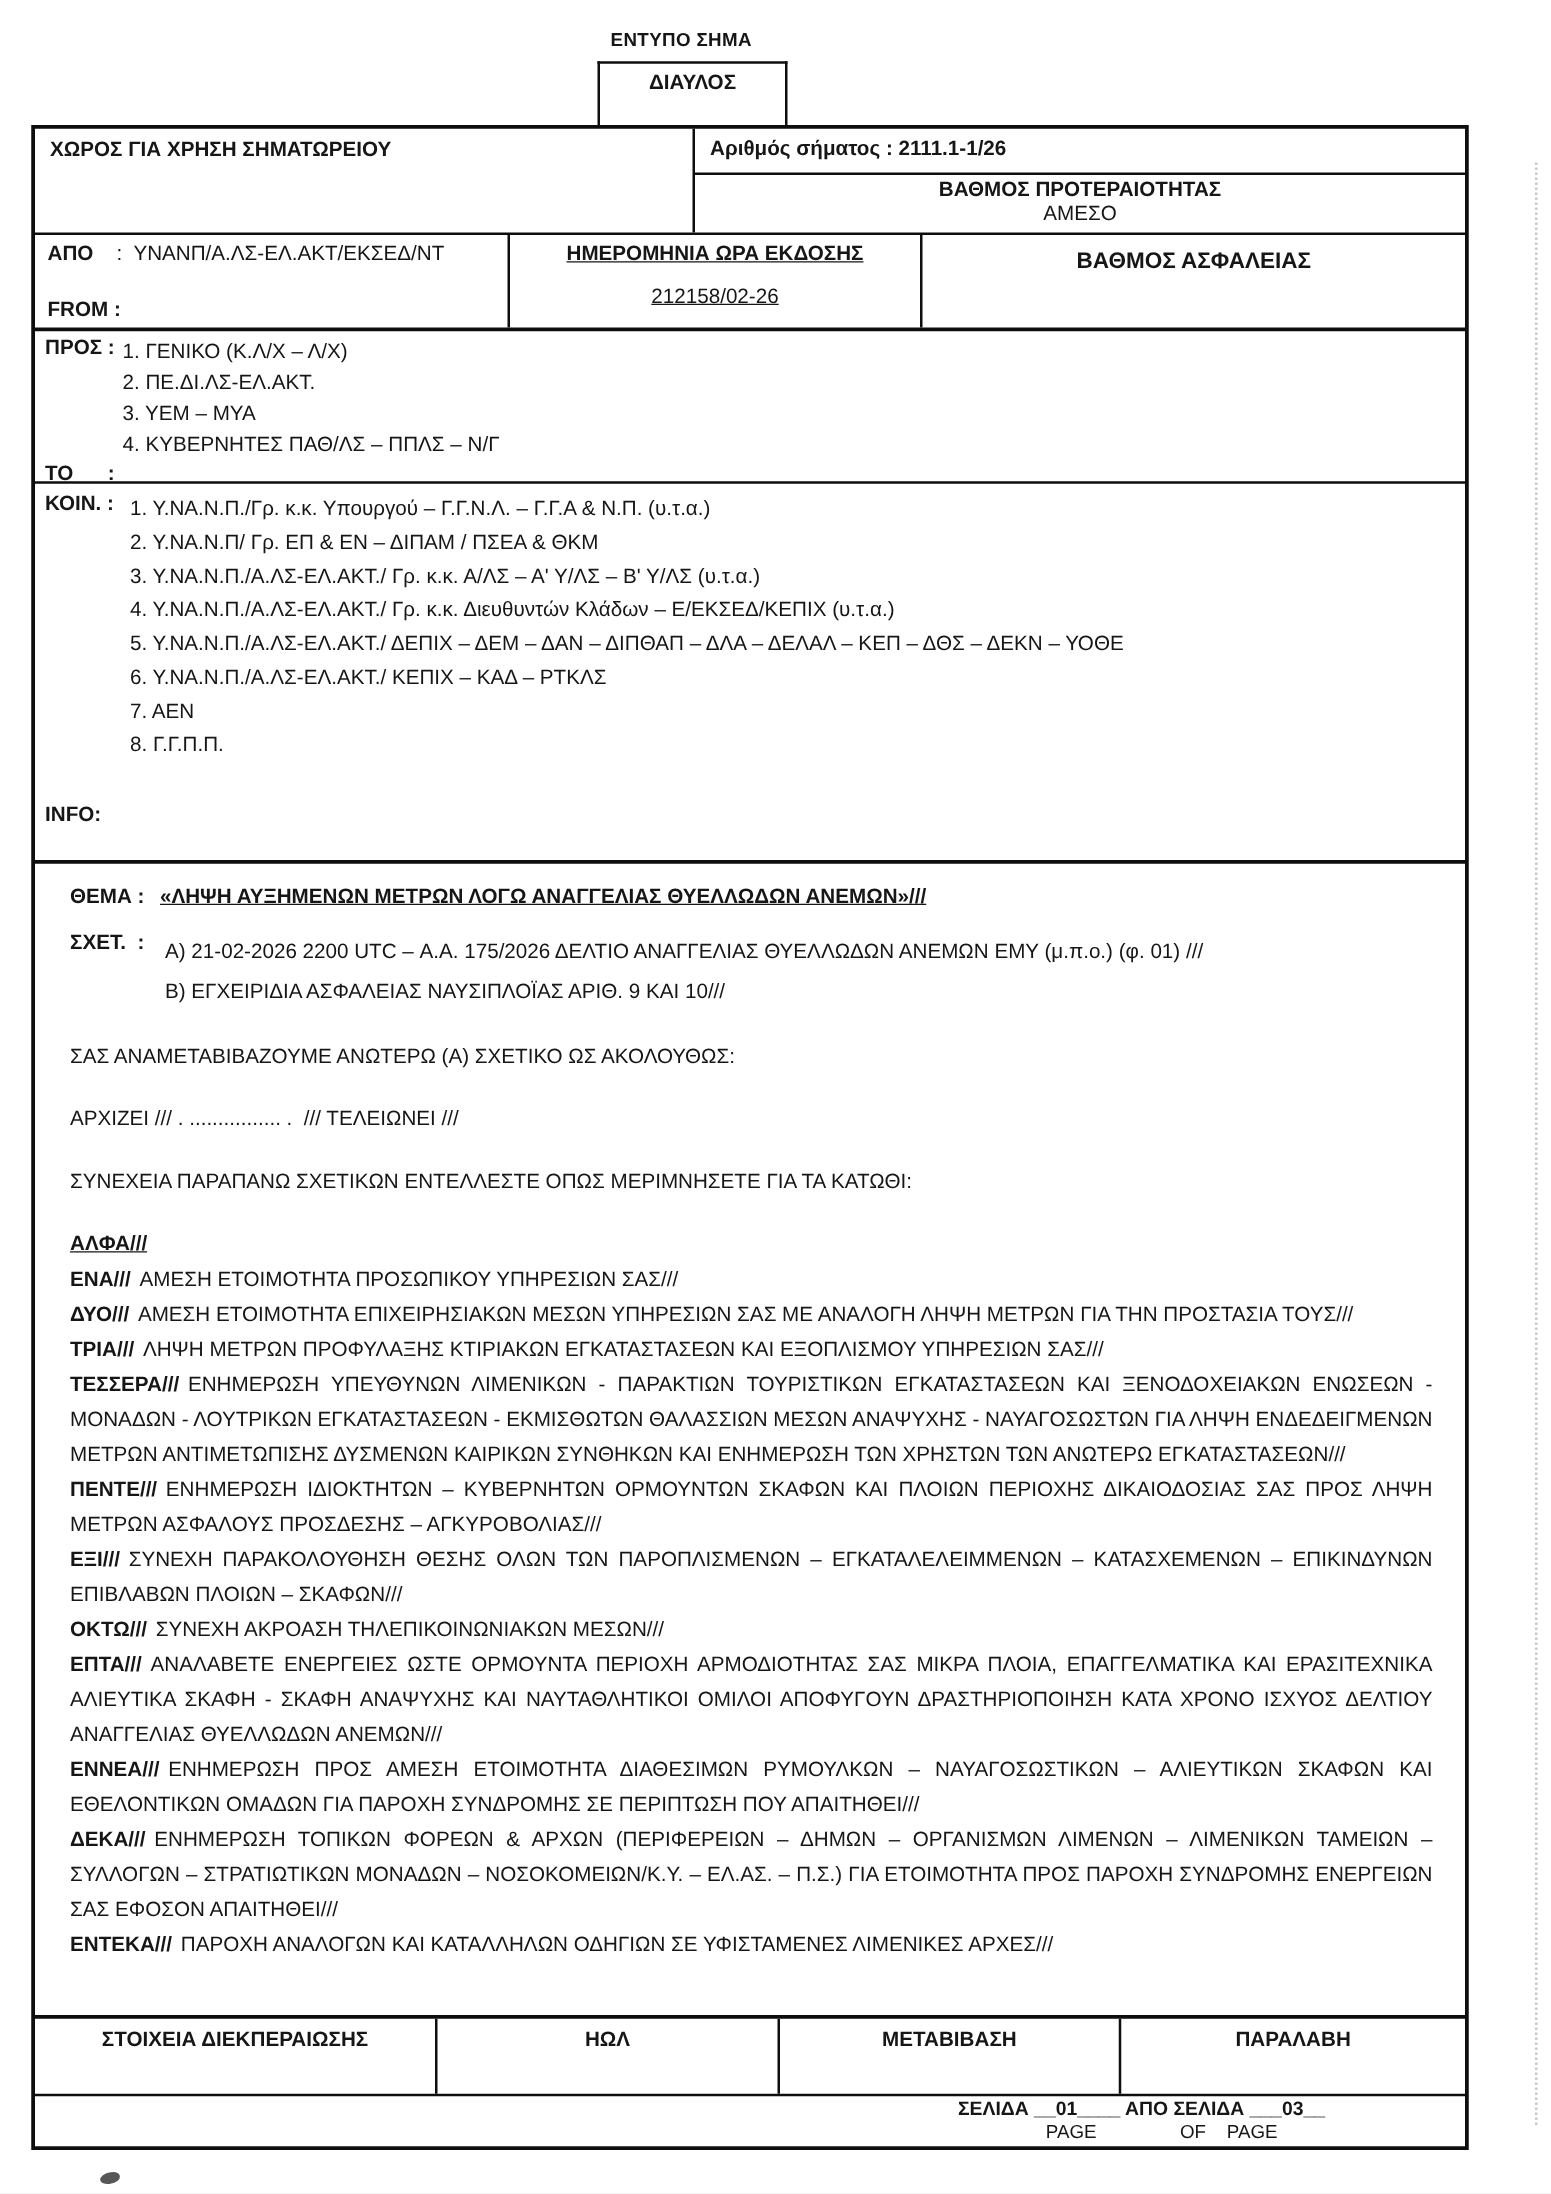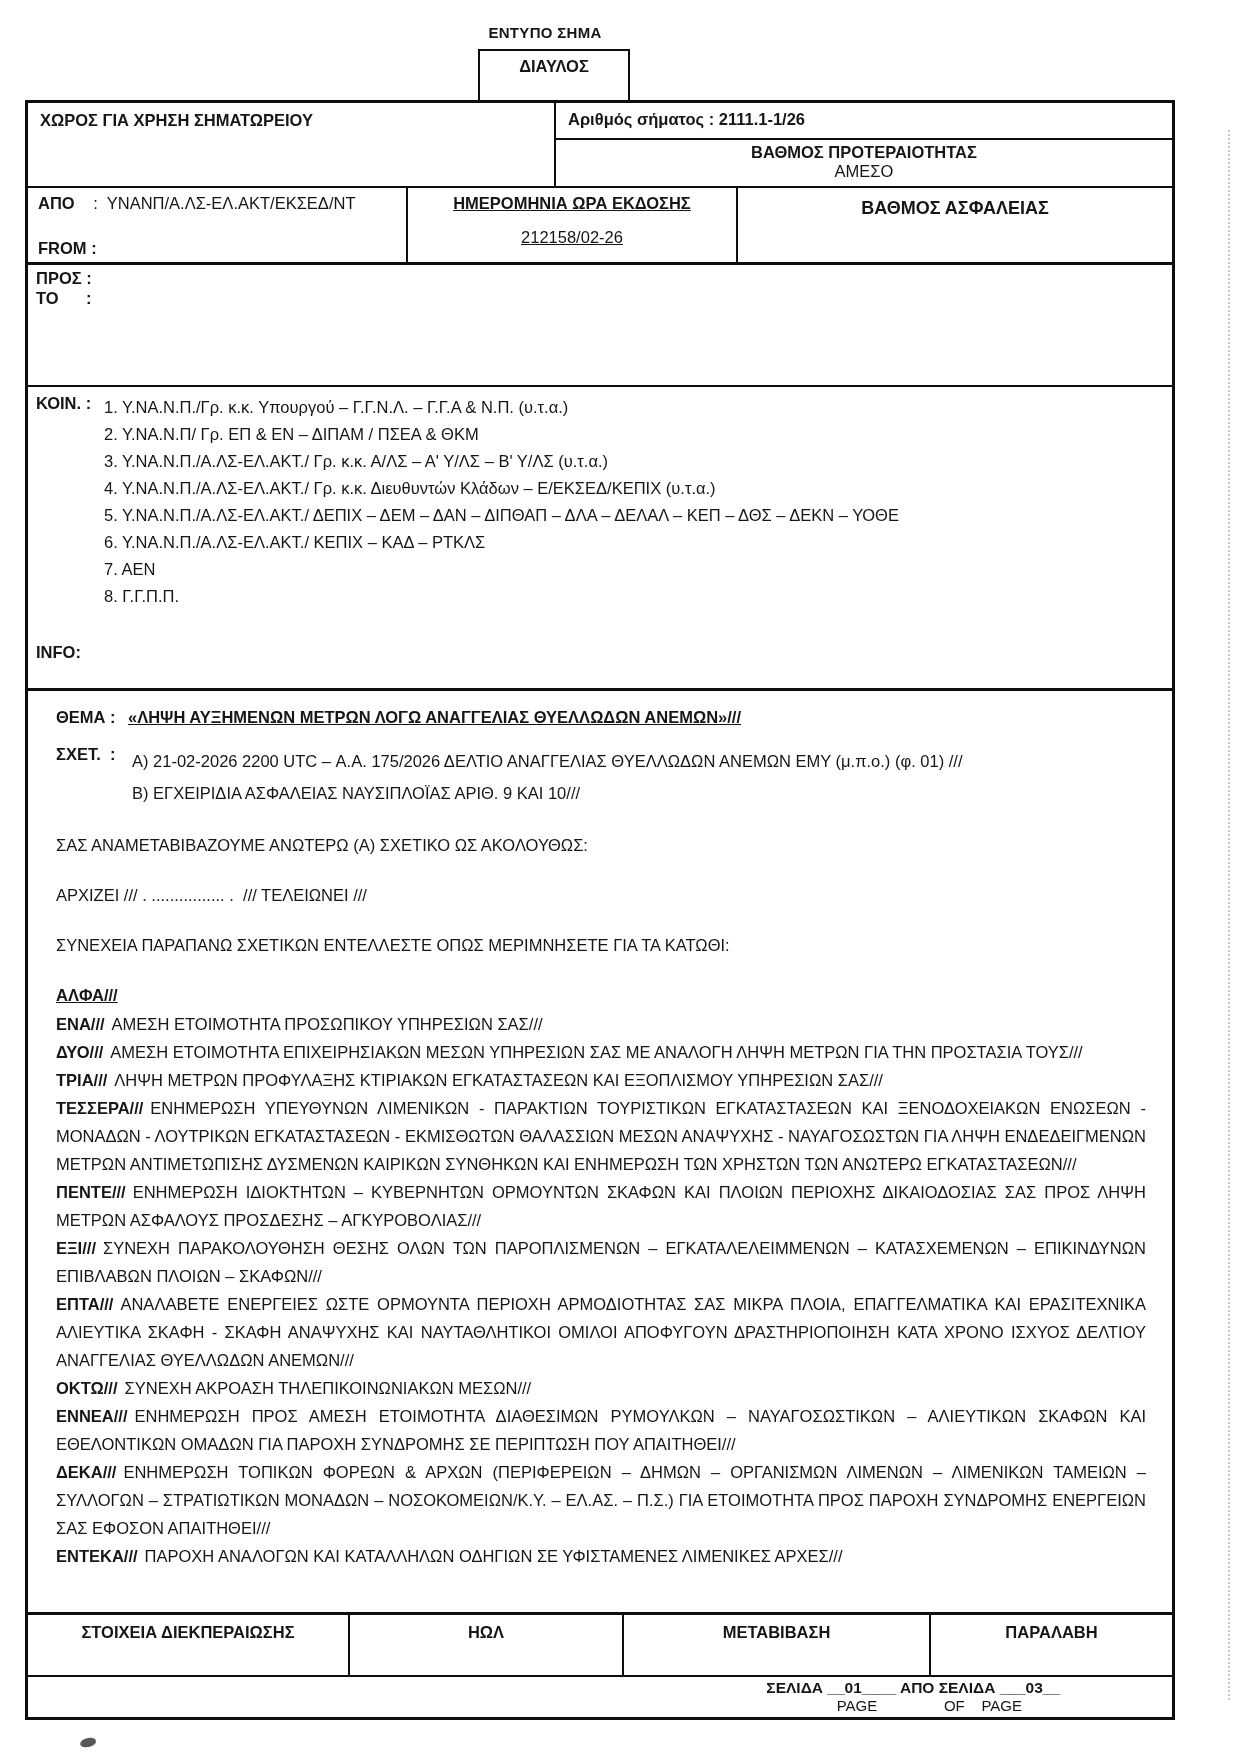--- a/index.html
+++ b/index.html
@@ -58,21 +58,21 @@
   .line-begins{ margin-top:26px; line-height:24px; }
   .line-continue{ margin-top:26px; line-height:24px; }
   .section-head{ margin-top:24px; line-height:29px; font-weight:bold; text-decoration:underline; }
   .bp{ line-height:28px; text-align:justify; }
   .bp .lead{ font-weight:bold; margin-right:7px; }
 
   .rowF{ display:flex; height:62px; border-bottom:2px solid #0e0e0e; }
   .fcell{ padding-top:8px; text-align:center; font-size:16.5px; font-weight:bold; }
   .fc0{ width:322px; border-right:2px solid #0e0e0e; }
   .fc1{ width:274px; border-right:2px solid #0e0e0e; }
-  .fc2{ width:307px; border-right:2px solid #0e0e0e; }
+  .fc2{ width:273px; border-right:2px solid #0e0e0e; }
   .fc3{ flex:1; }
 
   .rowG{ height:40px; padding:1px 112px 0 0; text-align:right; }
   .pg-gr{ font-size:15.5px; font-weight:bold; line-height:19px; white-space:pre-wrap; }
   .pg-en{ font-size:15px; line-height:18px; white-space:pre-wrap; padding-right:38px; }
 
   .scan-line{ position:absolute; left:1228px; top:130px; height:1570px; width:0;
     border-left:2px dotted #c9c9c9; }
   .scan-smudge{ position:absolute; left:80px; top:1738px; width:16px; height:9px;
     background:#3a3a3a; border-radius:60% 40% 55% 45%; transform:rotate(-8deg); opacity:.85; }
@@ -113,20 +113,26 @@
         <div style="margin-top:15px;">212158/02-26</div>
       </div>
       <div class="cell-sec ctr">
         <div class="b">ΒΑΘΜΟΣ ΑΣΦΑΛΕΙΑΣ</div>
       </div>
     </div>
 
     <div class="rowC">
       <div class="to-flex">
         <div class="to-label">ΠΡΟΣ :</div>
+        <div class="list-items">
+          <p>1. ΓΕΝΙΚΟ (Κ.Λ/Χ – Λ/Χ)</p>
+          <p>2. ΠΕ.ΔΙ.ΛΣ-ΕΛ.ΑΚΤ.</p>
+          <p>3. ΥΕΜ – ΜΥΑ</p>
+          <p>4. ΚΥΒΕΡΝΗΤΕΣ ΠΑΘ/ΛΣ – ΠΠΛΣ – Ν/Γ</p>
+        </div>
       </div>
       <div class="to-en pre">ΤΟ      :</div>
     </div>
 
     <div class="rowD">
       <div class="cc-flex">
         <div class="cc-label">ΚΟΙΝ. :</div>
         <div class="cc-items">
           <p>1. Υ.ΝΑ.Ν.Π./Γρ. κ.κ. Υπουργού – Γ.Γ.Ν.Λ. – Γ.Γ.Α &amp; Ν.Π. (υ.τ.α.)</p>
           <p>2. Υ.ΝΑ.Ν.Π/ Γρ. ΕΠ &amp; ΕΝ – ΔΙΠΑΜ / ΠΣΕΑ &amp; ΘΚΜ</p>
@@ -159,22 +165,22 @@
       <p class="line-continue">ΣΥΝΕΧΕΙΑ ΠΑΡΑΠΑΝΩ ΣΧΕΤΙΚΩΝ ΕΝΤΕΛΛΕΣΤΕ ΟΠΩΣ ΜΕΡΙΜΝΗΣΕΤΕ ΓΙΑ ΤΑ ΚΑΤΩΘΙ:</p>
 
       <p class="section-head">ΑΛΦΑ///</p>
 
       <p class="bp"><span class="lead">ΕΝΑ///</span><span>ΑΜΕΣΗ ΕΤΟΙΜΟΤΗΤΑ ΠΡΟΣΩΠΙΚΟΥ ΥΠΗΡΕΣΙΩΝ ΣΑΣ///</span></p>
       <p class="bp"><span class="lead">ΔΥΟ///</span><span>ΑΜΕΣΗ ΕΤΟΙΜΟΤΗΤΑ ΕΠΙΧΕΙΡΗΣΙΑΚΩΝ ΜΕΣΩΝ ΥΠΗΡΕΣΙΩΝ ΣΑΣ ΜΕ ΑΝΑΛΟΓΗ ΛΗΨΗ ΜΕΤΡΩΝ ΓΙΑ ΤΗΝ ΠΡΟΣΤΑΣΙΑ ΤΟΥΣ///</span></p>
       <p class="bp"><span class="lead">ΤΡΙΑ///</span><span>ΛΗΨΗ ΜΕΤΡΩΝ ΠΡΟΦΥΛΑΞΗΣ ΚΤΙΡΙΑΚΩΝ ΕΓΚΑΤΑΣΤΑΣΕΩΝ ΚΑΙ ΕΞΟΠΛΙΣΜΟΥ ΥΠΗΡΕΣΙΩΝ ΣΑΣ///</span></p>
       <p class="bp"><span class="lead">ΤΕΣΣΕΡΑ///</span><span>ΕΝΗΜΕΡΩΣΗ ΥΠΕΥΘΥΝΩΝ ΛΙΜΕΝΙΚΩΝ - ΠΑΡΑΚΤΙΩΝ ΤΟΥΡΙΣΤΙΚΩΝ ΕΓΚΑΤΑΣΤΑΣΕΩΝ ΚΑΙ ΞΕΝΟΔΟΧΕΙΑΚΩΝ ΕΝΩΣΕΩΝ - ΜΟΝΑΔΩΝ - ΛΟΥΤΡΙΚΩΝ ΕΓΚΑΤΑΣΤΑΣΕΩΝ - ΕΚΜΙΣΘΩΤΩΝ ΘΑΛΑΣΣΙΩΝ ΜΕΣΩΝ ΑΝΑΨΥΧΗΣ - ΝΑΥΑΓΟΣΩΣΤΩΝ ΓΙΑ ΛΗΨΗ ΕΝΔΕΔΕΙΓΜΕΝΩΝ ΜΕΤΡΩΝ ΑΝΤΙΜΕΤΩΠΙΣΗΣ ΔΥΣΜΕΝΩΝ ΚΑΙΡΙΚΩΝ ΣΥΝΘΗΚΩΝ ΚΑΙ ΕΝΗΜΕΡΩΣΗ ΤΩΝ ΧΡΗΣΤΩΝ ΤΩΝ ΑΝΩΤΕΡΩ ΕΓΚΑΤΑΣΤΑΣΕΩΝ///</span></p>
       <p class="bp"><span class="lead">ΠΕΝΤΕ///</span><span>ΕΝΗΜΕΡΩΣΗ ΙΔΙΟΚΤΗΤΩΝ – ΚΥΒΕΡΝΗΤΩΝ ΟΡΜΟΥΝΤΩΝ ΣΚΑΦΩΝ ΚΑΙ ΠΛΟΙΩΝ ΠΕΡΙΟΧΗΣ ΔΙΚΑΙΟΔΟΣΙΑΣ ΣΑΣ ΠΡΟΣ ΛΗΨΗ ΜΕΤΡΩΝ ΑΣΦΑΛΟΥΣ ΠΡΟΣΔΕΣΗΣ – ΑΓΚΥΡΟΒΟΛΙΑΣ///</span></p>
       <p class="bp"><span class="lead">ΕΞΙ///</span><span>ΣΥΝΕΧΗ ΠΑΡΑΚΟΛΟΥΘΗΣΗ ΘΕΣΗΣ ΟΛΩΝ ΤΩΝ ΠΑΡΟΠΛΙΣΜΕΝΩΝ – ΕΓΚΑΤΑΛΕΛΕΙΜΜΕΝΩΝ – ΚΑΤΑΣΧΕΜΕΝΩΝ – ΕΠΙΚΙΝΔΥΝΩΝ ΕΠΙΒΛΑΒΩΝ ΠΛΟΙΩΝ – ΣΚΑΦΩΝ///</span></p>
+      <p class="bp"><span class="lead">ΟΚΤΩ///</span><span>ΣΥΝΕΧΗ ΑΚΡΟΑΣΗ ΤΗΛΕΠΙΚΟΙΝΩΝΙΑΚΩΝ ΜΕΣΩΝ///</span></p>
       <p class="bp"><span class="lead">ΕΠΤΑ///</span><span>ΑΝΑΛΑΒΕΤΕ ΕΝΕΡΓΕΙΕΣ ΩΣΤΕ ΟΡΜΟΥΝΤΑ ΠΕΡΙΟΧΗ ΑΡΜΟΔΙΟΤΗΤΑΣ ΣΑΣ ΜΙΚΡΑ ΠΛΟΙΑ, ΕΠΑΓΓΕΛΜΑΤΙΚΑ ΚΑΙ ΕΡΑΣΙΤΕΧΝΙΚΑ ΑΛΙΕΥΤΙΚΑ ΣΚΑΦΗ - ΣΚΑΦΗ ΑΝΑΨΥΧΗΣ ΚΑΙ ΝΑΥΤΑΘΛΗΤΙΚΟΙ ΟΜΙΛΟΙ ΑΠΟΦΥΓΟΥΝ ΔΡΑΣΤΗΡΙΟΠΟΙΗΣΗ ΚΑΤΑ ΧΡΟΝΟ ΙΣΧΥΟΣ  ΔΕΛΤΙΟΥ ΑΝΑΓΓΕΛΙΑΣ ΘΥΕΛΛΩΔΩΝ ΑΝΕΜΩΝ///</span></p>
-      <p class="bp"><span class="lead">ΟΚΤΩ///</span><span>ΣΥΝΕΧΗ ΑΚΡΟΑΣΗ ΤΗΛΕΠΙΚΟΙΝΩΝΙΑΚΩΝ ΜΕΣΩΝ///</span></p>
       <p class="bp"><span class="lead">ΕΝΝΕΑ///</span><span>ΕΝΗΜΕΡΩΣΗ ΠΡΟΣ ΑΜΕΣΗ ΕΤΟΙΜΟΤΗΤΑ ΔΙΑΘΕΣΙΜΩΝ ΡΥΜΟΥΛΚΩΝ – ΝΑΥΑΓΟΣΩΣΤΙΚΩΝ – ΑΛΙΕΥΤΙΚΩΝ ΣΚΑΦΩΝ ΚΑΙ ΕΘΕΛΟΝΤΙΚΩΝ ΟΜΑΔΩΝ ΓΙΑ ΠΑΡΟΧΗ ΣΥΝΔΡΟΜΗΣ  ΣΕ ΠΕΡΙΠΤΩΣΗ ΠΟΥ  ΑΠΑΙΤΗΘΕΙ///</span></p>
       <p class="bp"><span class="lead">ΔΕΚΑ///</span><span>ΕΝΗΜΕΡΩΣΗ ΤΟΠΙΚΩΝ ΦΟΡΕΩΝ &amp; ΑΡΧΩΝ (ΠΕΡΙΦΕΡΕΙΩΝ – ΔΗΜΩΝ – ΟΡΓΑΝΙΣΜΩΝ ΛΙΜΕΝΩΝ – ΛΙΜΕΝΙΚΩΝ ΤΑΜΕΙΩΝ – ΣΥΛΛΟΓΩΝ – ΣΤΡΑΤΙΩΤΙΚΩΝ ΜΟΝΑΔΩΝ – ΝΟΣΟΚΟΜΕΙΩΝ/Κ.Υ. – ΕΛ.ΑΣ. – Π.Σ.) ΓΙΑ ΕΤΟΙΜΟΤΗΤΑ ΠΡΟΣ ΠΑΡΟΧΗ ΣΥΝΔΡΟΜΗΣ ΕΝΕΡΓΕΙΩΝ ΣΑΣ ΕΦΟΣΟΝ ΑΠΑΙΤΗΘΕΙ///</span></p>
       <p class="bp"><span class="lead">ΕΝΤΕΚΑ///</span><span>ΠΑΡΟΧΗ ΑΝΑΛΟΓΩΝ ΚΑΙ ΚΑΤΑΛΛΗΛΩΝ ΟΔΗΓΙΩΝ ΣΕ ΥΦΙΣΤΑΜΕΝΕΣ ΛΙΜΕΝΙΚΕΣ ΑΡΧΕΣ///</span></p>
     </div>
 
     <div class="rowF">
       <div class="fcell fc0">ΣΤΟΙΧΕΙΑ ΔΙΕΚΠΕΡΑΙΩΣΗΣ</div>
       <div class="fcell fc1">ΗΩΛ</div>
       <div class="fcell fc2">ΜΕΤΑΒΙΒΑΣΗ</div>
       <div class="fcell fc3">ΠΑΡΑΛΑΒΗ</div>

